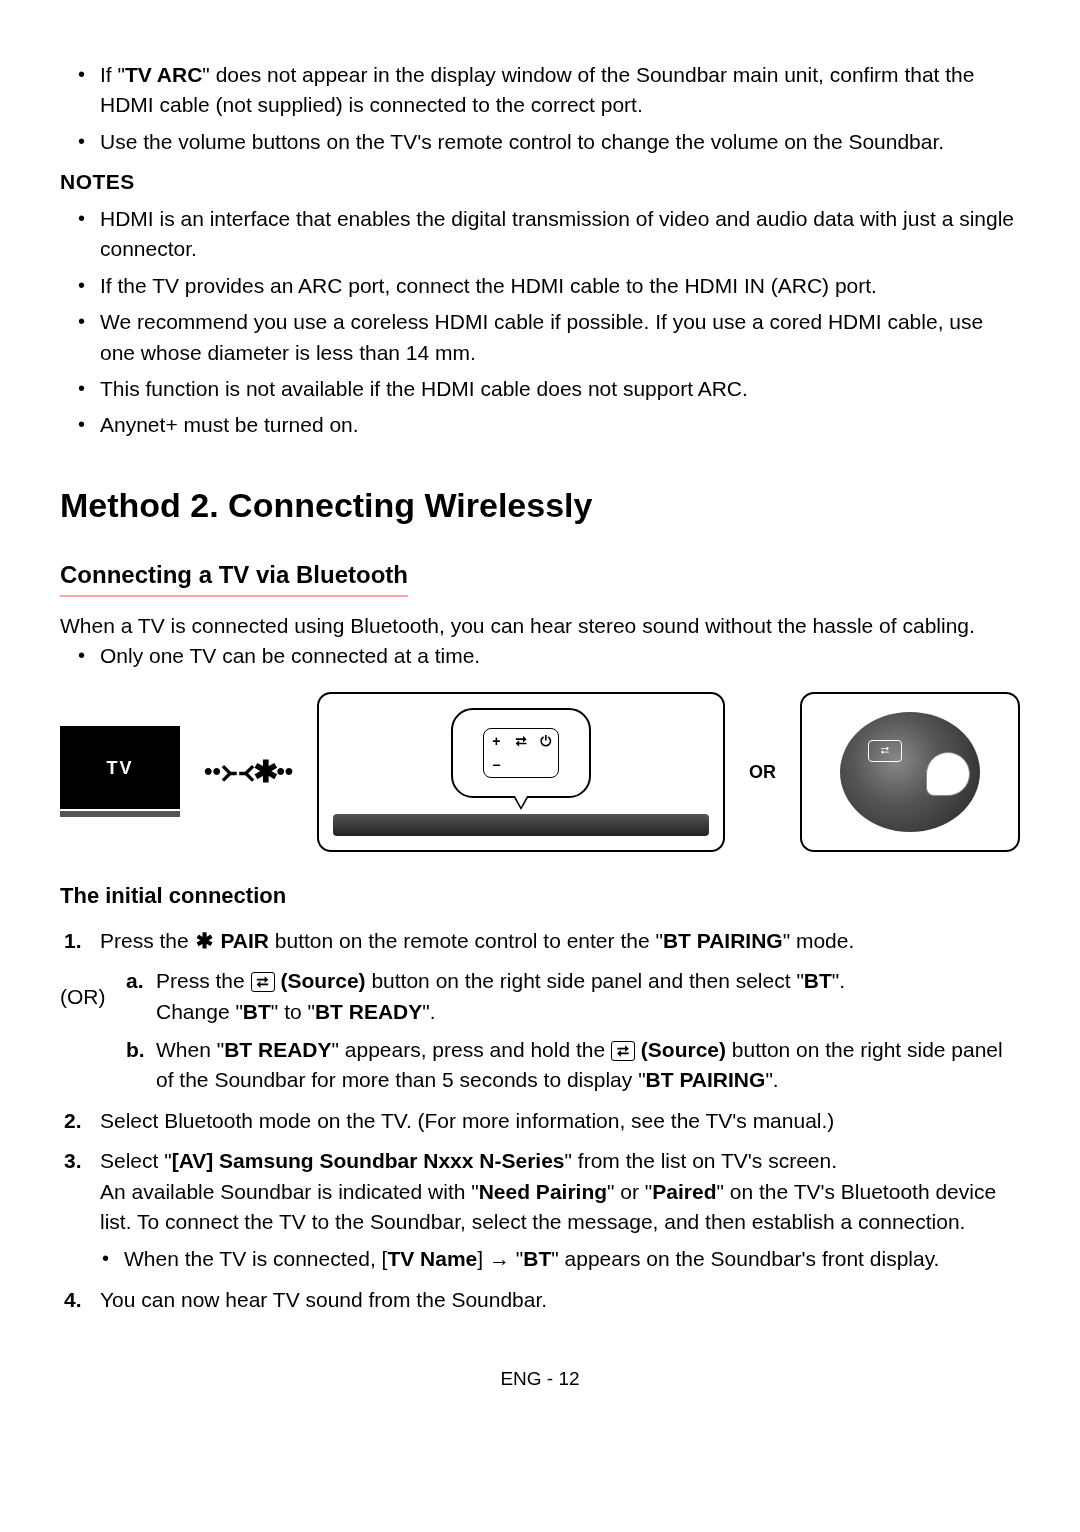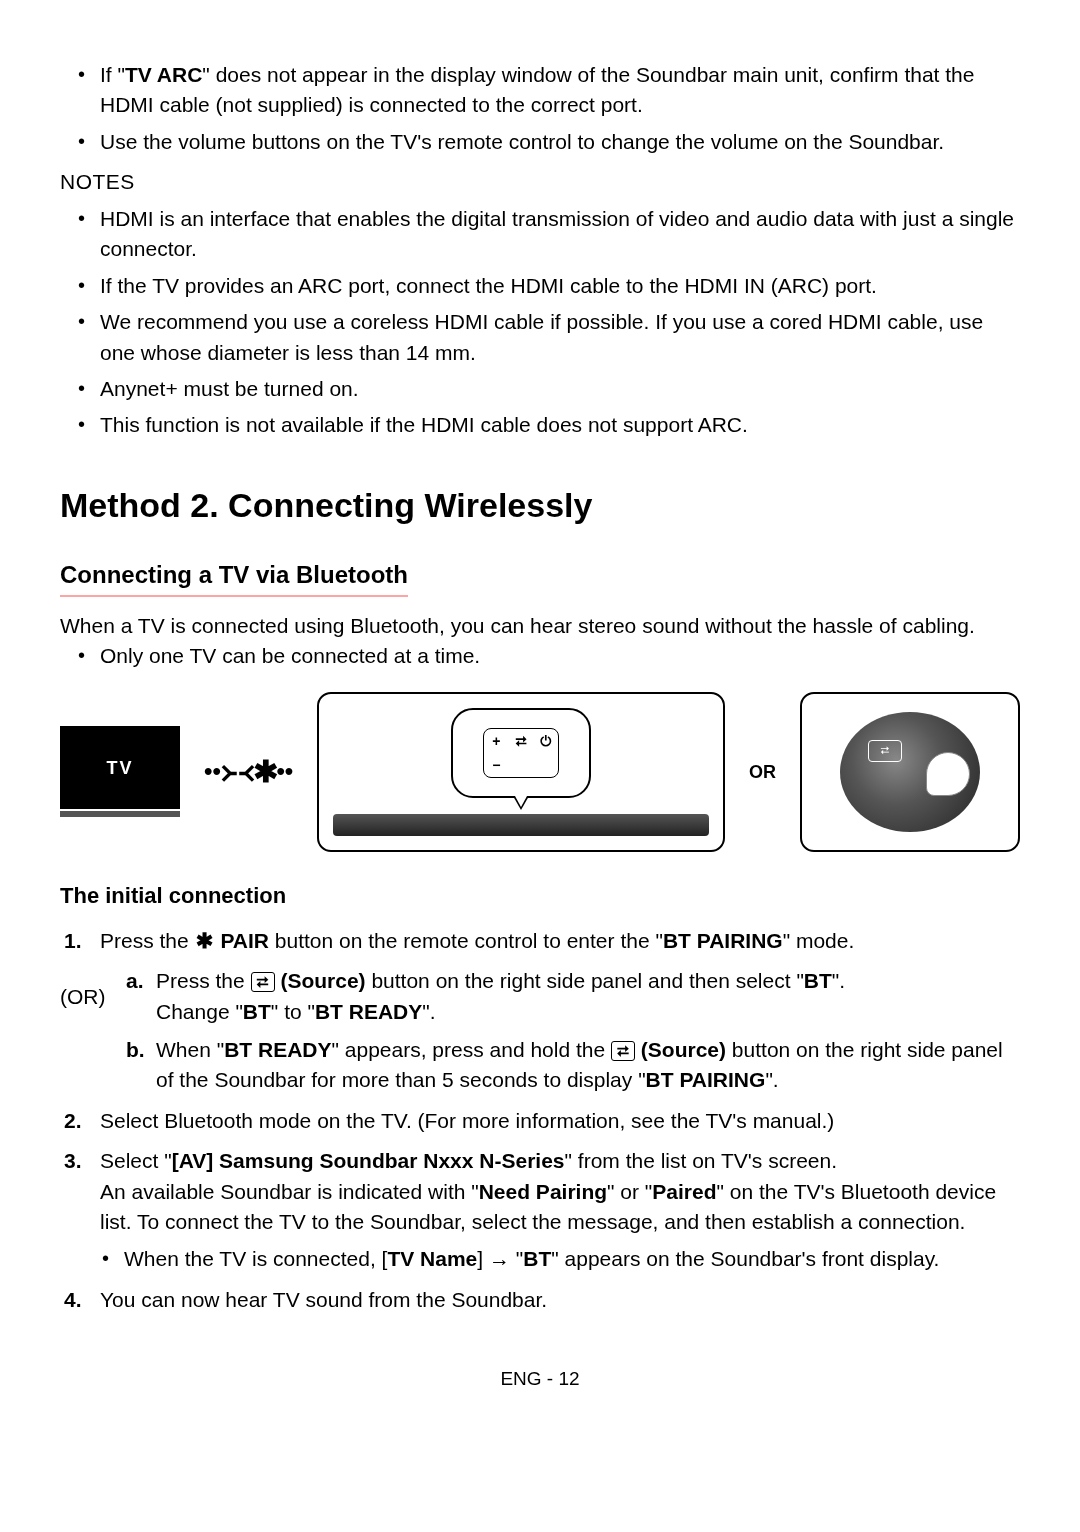--- a/index.html
+++ b/index.html
@@ -11,21 +11,21 @@
     height: 1532px;
     padding: 60px 60px 40px 60px;
     font-size: 21px;
     line-height: 1.45;
   }
   ul.bullets { list-style: none; padding-left: 40px; }
   ul.bullets > li { position: relative; margin-bottom: 6px; }
   ul.bullets > li::before {
     content: "•"; position: absolute; left: -22px; top: 0; font-size: 20px;
   }
-  .notes-heading { font-weight: 400; font-size: 21px; margin: 10px 0 6px 0; letter-spacing: 0.5px; }
+  .notes-heading { font-weight: 700; font-size: 21px; margin: 10px 0 6px 0; letter-spacing: 0.5px; }
   ul.notes { list-style: none; padding-left: 40px; }
   ul.notes > li { position: relative; margin-bottom: 6px; }
   ul.notes > li::before {
     content: "•"; position: absolute; left: -22px; top: 0; font-size: 20px;
   }
   h1.method { font-size: 34px; font-weight: 700; margin: 40px 0 28px 0; }
   h2.subhead {
     font-size: 24px; font-weight: 700; margin: 0 0 14px 0;
     border-bottom: 2px solid #fca5a5; display: inline-block; padding-bottom: 2px;
   }
@@ -136,22 +136,22 @@
     <span>If "</span><span class="b">TV ARC</span><span>" does not appear in the display window of the Soundbar main unit, confirm that the HDMI cable (not supplied) is connected to the correct port.</span>
   </li>
   <li><span>Use the volume buttons on the TV's remote control to change the volume on the Soundbar.</span></li>
 </ul>
 
 <div class="notes-heading">NOTES</div>
 <ul class="notes">
   <li>HDMI is an interface that enables the digital transmission of video and audio data with just a single connector.</li>
   <li>If the TV provides an ARC port, connect the HDMI cable to the HDMI IN (ARC) port.</li>
   <li>We recommend you use a coreless HDMI cable if possible. If you use a cored HDMI cable, use one whose diameter is less than 14 mm.</li>
+  <li>This function is not available if the HDMI cable does not support ARC.</li>
   <li>Anynet+ must be turned on.</li>
-  <li>This function is not available if the HDMI cable does not support ARC.</li>
 </ul>
 
 <h1 class="method">Method 2. Connecting Wirelessly</h1>
 
 <h2 class="subhead">Connecting a TV via Bluetooth</h2>
 <p class="intro">When a TV is connected using Bluetooth, you can hear stereo sound without the hassle of cabling.</p>
 <ul class="bullets">
   <li>Only one TV can be connected at a time.</li>
 </ul>
 

